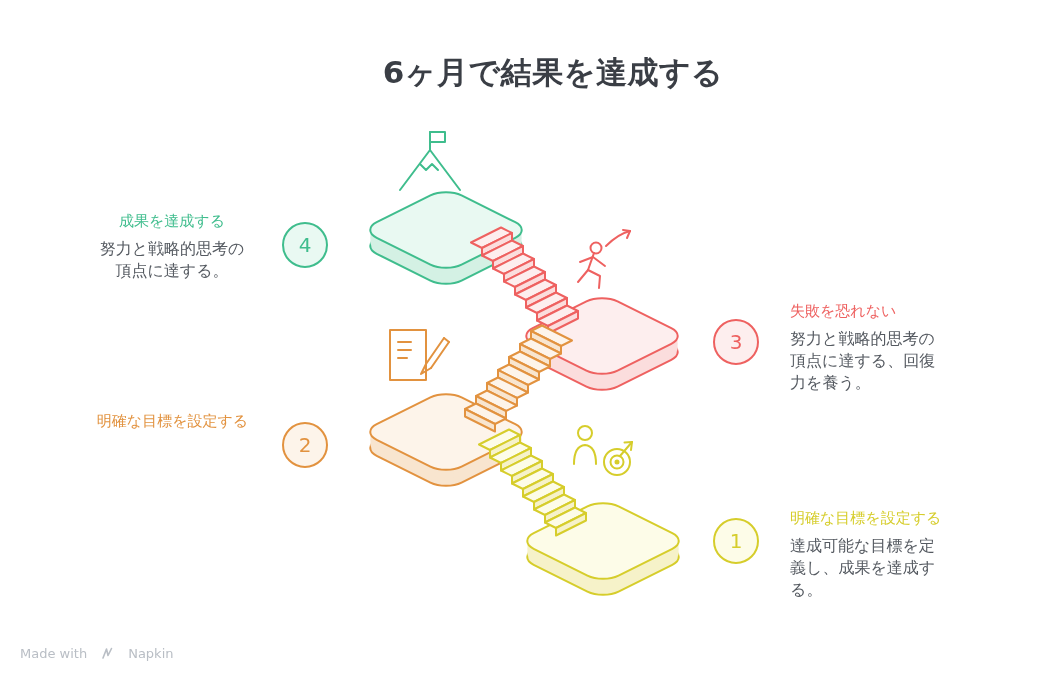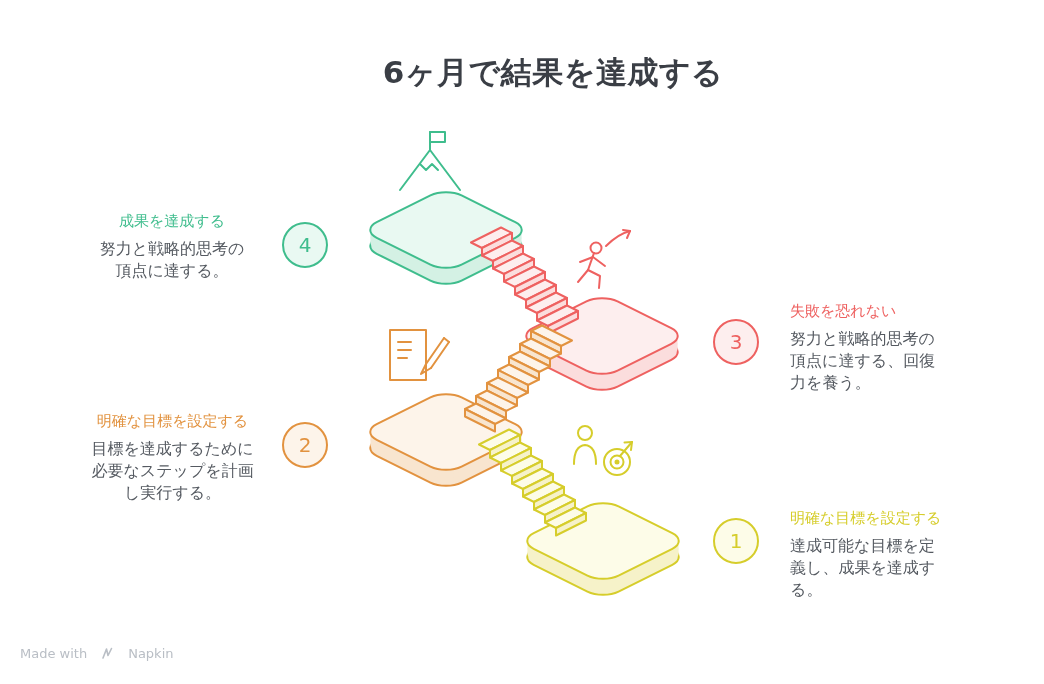--- a/index.html
+++ b/index.html
@@ -209,21 +209,20 @@
     <div class="step-desc">努力と戦略的思考の頂点に達する。</div>
   </div>
 
   <div class="block s3">
     <div class="step-label">失敗を恐れない</div>
     <div class="step-desc">努力と戦略的思考の頂点に達する、回復力を養う。</div>
   </div>
 
   <div class="block s2">
     <div class="step-label">明確な目標を設定する</div>
-    <div class="step-desc">目標を達成するために必要なステップを計画し実行する。</div>
   </div>
 
   <div class="block s1">
     <div class="step-label">明確な目標を設定する</div>
     <div class="step-desc">達成可能な目標を定義し、成果を達成する。</div>
   </div>
 
   <a class="footer">
     <span>Made with</span>
     <svg width="15" height="15" viewBox="0 0 15 15">

